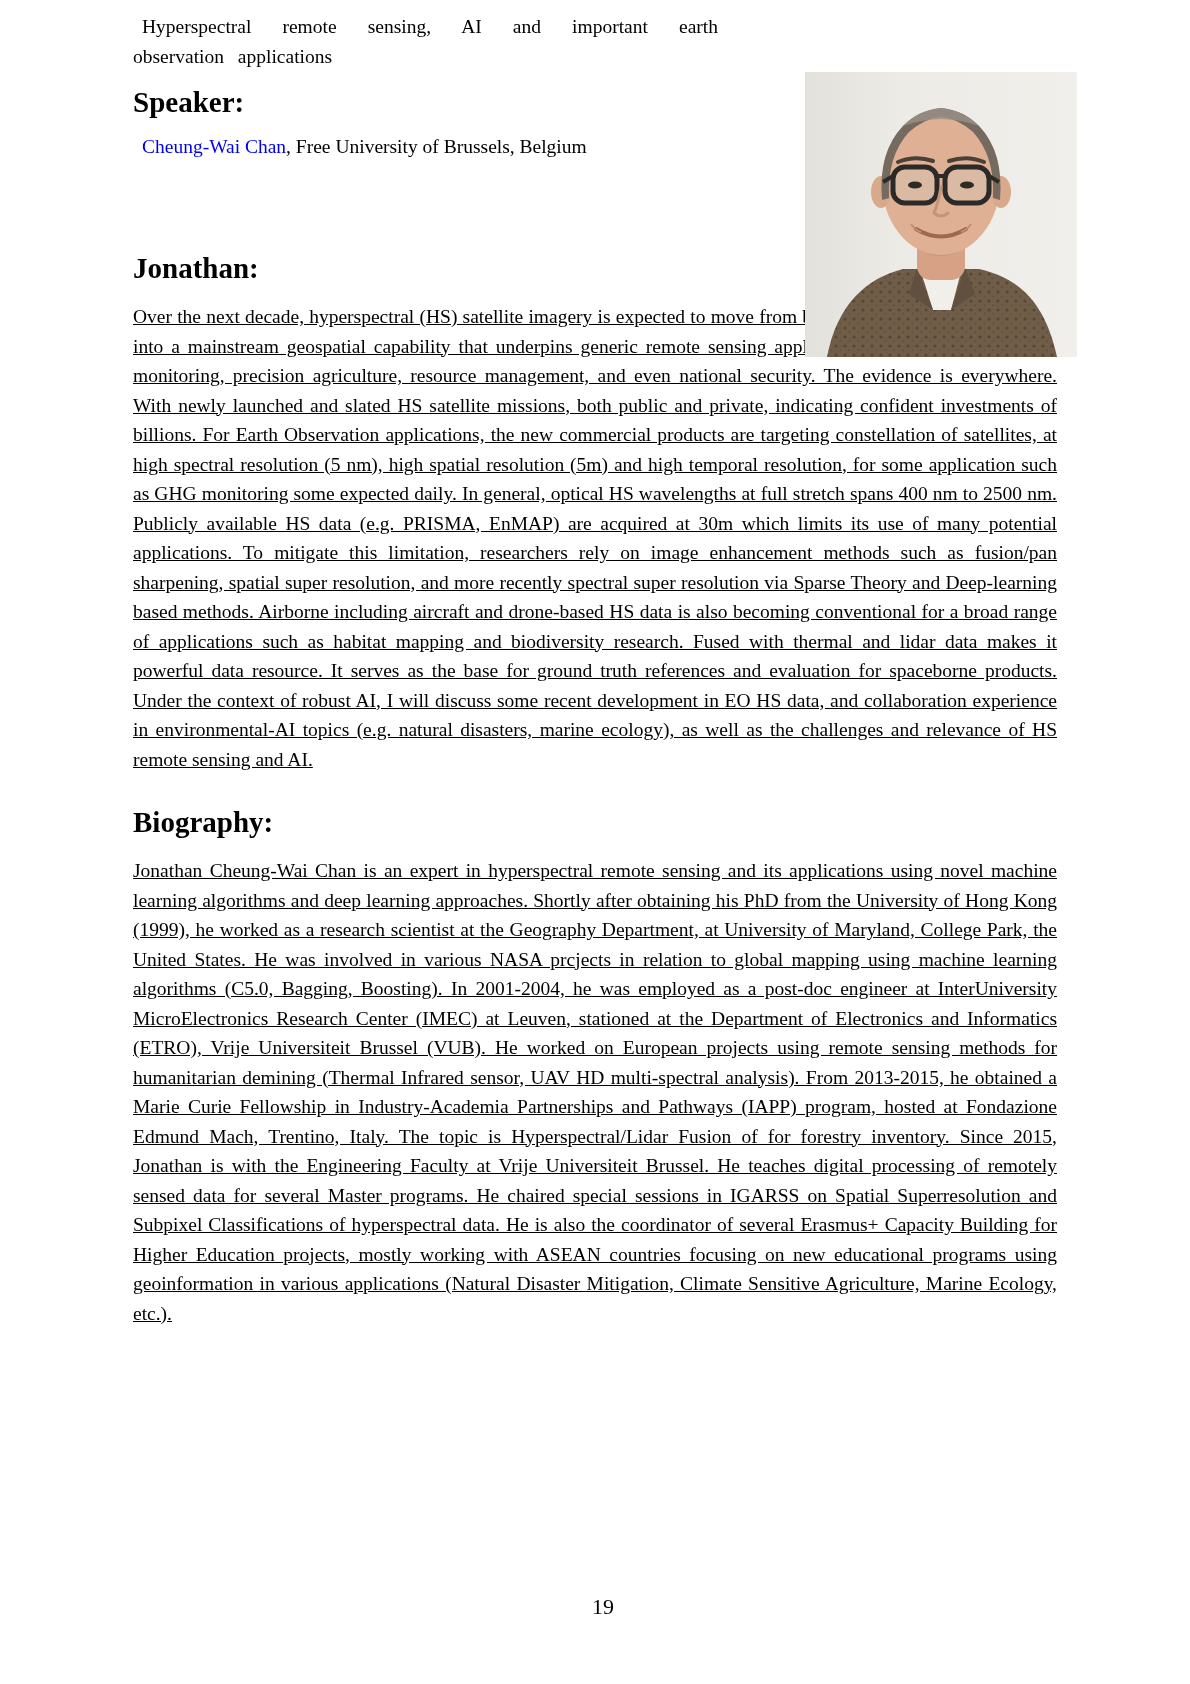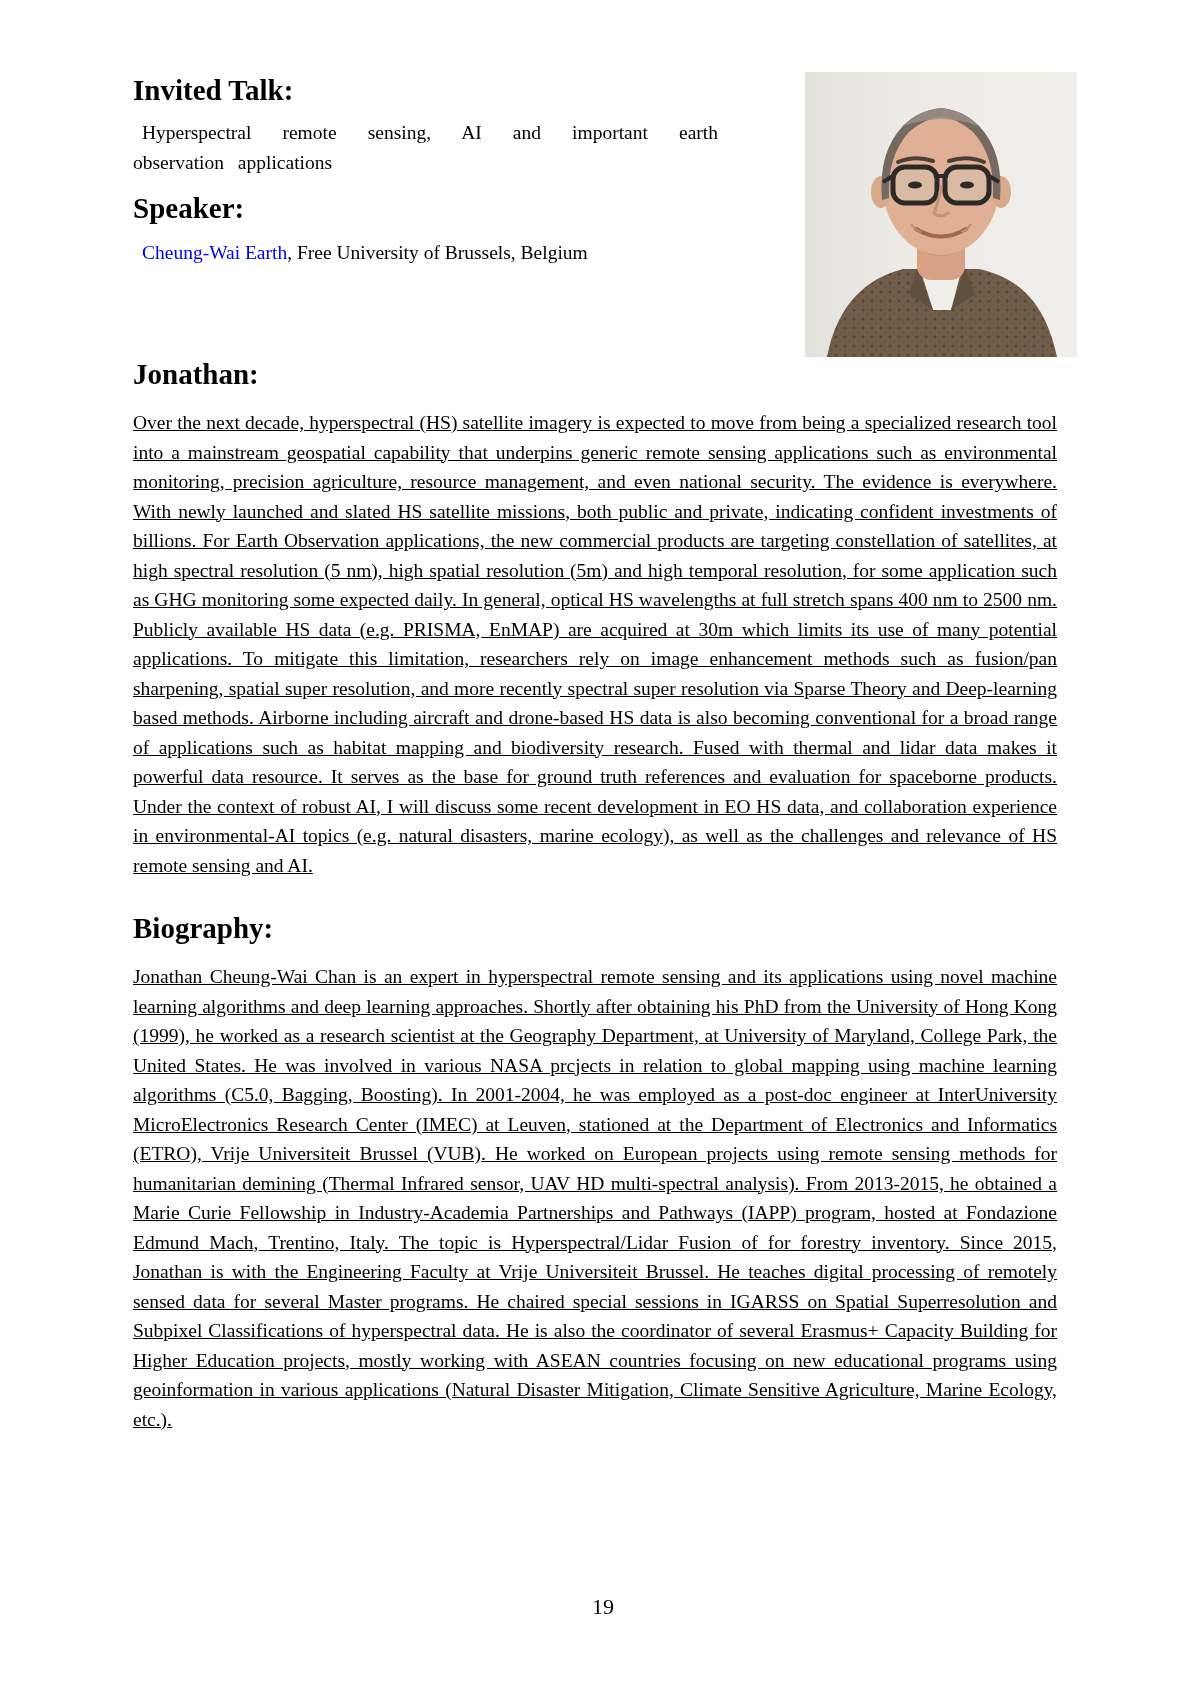--- a/index.html
+++ b/index.html
@@ -72,27 +72,26 @@
     font-size: 22px;
   }
 </style>
 </head>
 <body>
 
 <div class="page">
 
   <div class="content">
 
-    <p class="heading" id="invited-heading">Invited Talk:</p>
 
     <p class="talk-title">Hyperspectral remote sensing, AI and important earth observation applications</p>
 
     <p class="heading" id="speaker-heading">Speaker:</p>
 
-    <p class="speaker-line"><span class="speaker-name">Cheung-Wai Earth</span><span>, Free University of Brussels, Belgium</span></p>
+    <p class="speaker-line"><span class="speaker-name">Cheung-Wai Chan</span><span>, Free University of Brussels, Belgium</span></p>
 
     <p class="heading" id="abstract-heading">Jonathan:</p>
 
     <p class="body-par">Over the next decade, hyperspectral (HS) satellite imagery is expected to move from being a specialized research tool into a mainstream geospatial capability that underpins generic remote sensing applications such as environmental monitoring, precision agriculture, resource management, and even national security. The evidence is everywhere. With newly launched and slated HS satellite missions, both public and private, indicating confident investments of billions. For Earth Observation applications, the new commercial products are targeting constellation of satellites, at high spectral resolution (5 nm), high spatial resolution (5m) and high temporal resolution, for some application such as GHG monitoring some expected daily. In general, optical HS wavelengths at full stretch spans 400 nm to 2500 nm. Publicly available HS data (e.g. PRISMA, EnMAP) are acquired at 30m which limits its use of many potential applications. To mitigate this limitation, researchers rely on image enhancement methods such as fusion/pan sharpening, spatial super resolution, and more recently spectral super resolution via Sparse Theory and Deep-learning based methods. Airborne including aircraft and drone-based HS data is also becoming conventional for a broad range of applications such as habitat mapping and biodiversity research. Fused with thermal and lidar data makes it powerful data resource. It serves as the base for ground truth references and evaluation for spaceborne products. Under the context of robust AI, I will discuss some recent development in EO HS data, and collaboration experience in environmental-AI topics (e.g. natural disasters, marine ecology), as well as the challenges and relevance of HS remote sensing and AI.</p>
 
     <p class="heading" id="biography-heading">Biography:</p>
 
     <p class="body-par">Jonathan Cheung-Wai Chan is an expert in hyperspectral remote sensing and its applications using novel machine learning algorithms and deep learning approaches. Shortly after obtaining his PhD from the University of Hong Kong (1999), he worked as a research scientist at the Geography Department, at University of Maryland, College Park, the United States. He was involved in various NASA prcjects in relation to global mapping using machine learning algorithms (C5.0, Bagging, Boosting). In 2001-2004, he was employed as a post-doc engineer at InterUniversity MicroElectronics Research Center (IMEC) at Leuven, stationed at the Department of Electronics and Informatics (ETRO), Vrije Universiteit Brussel (VUB). He worked on European projects using remote sensing methods for humanitarian demining (Thermal Infrared sensor, UAV HD multi-spectral analysis). From 2013-2015, he obtained a Marie Curie Fellowship in Industry-Academia Partnerships and Pathways (IAPP) program, hosted at Fondazione Edmund Mach, Trentino, Italy. The topic is Hyperspectral/Lidar Fusion of for forestry inventory. Since 2015, Jonathan is with the Engineering Faculty at Vrije Universiteit Brussel. He teaches digital processing of remotely sensed data for several Master programs. He chaired special sessions in IGARSS on Spatial Superresolution and Subpixel Classifications of hyperspectral data. He is also the coordinator of several Erasmus+ Capacity Building for Higher Education projects, mostly working with ASEAN countries focusing on new educational programs using geoinformation in various applications (Natural Disaster Mitigation, Climate Sensitive Agriculture, Marine Ecology, etc.).</p>
 
   </div>

